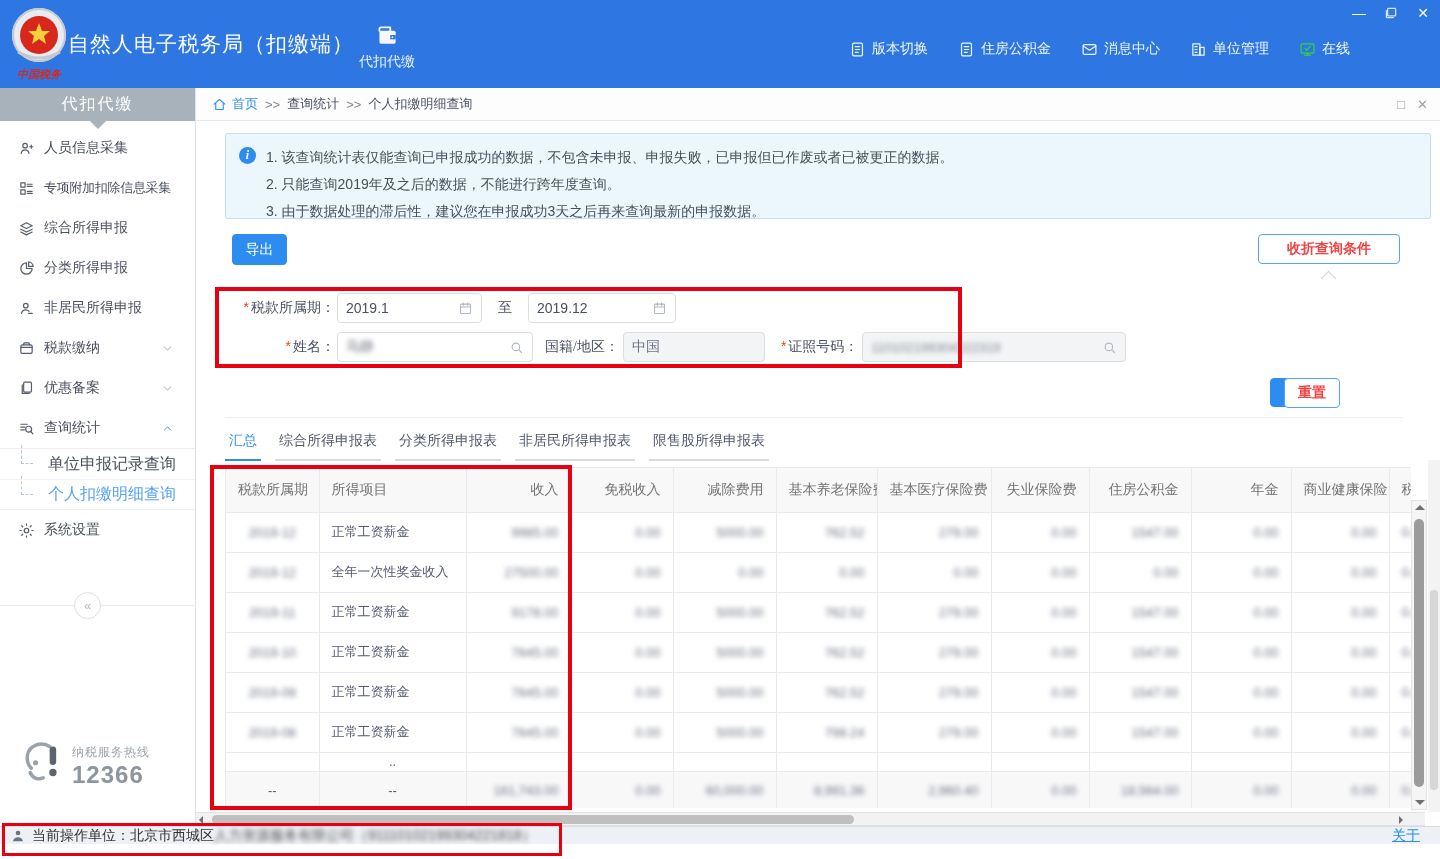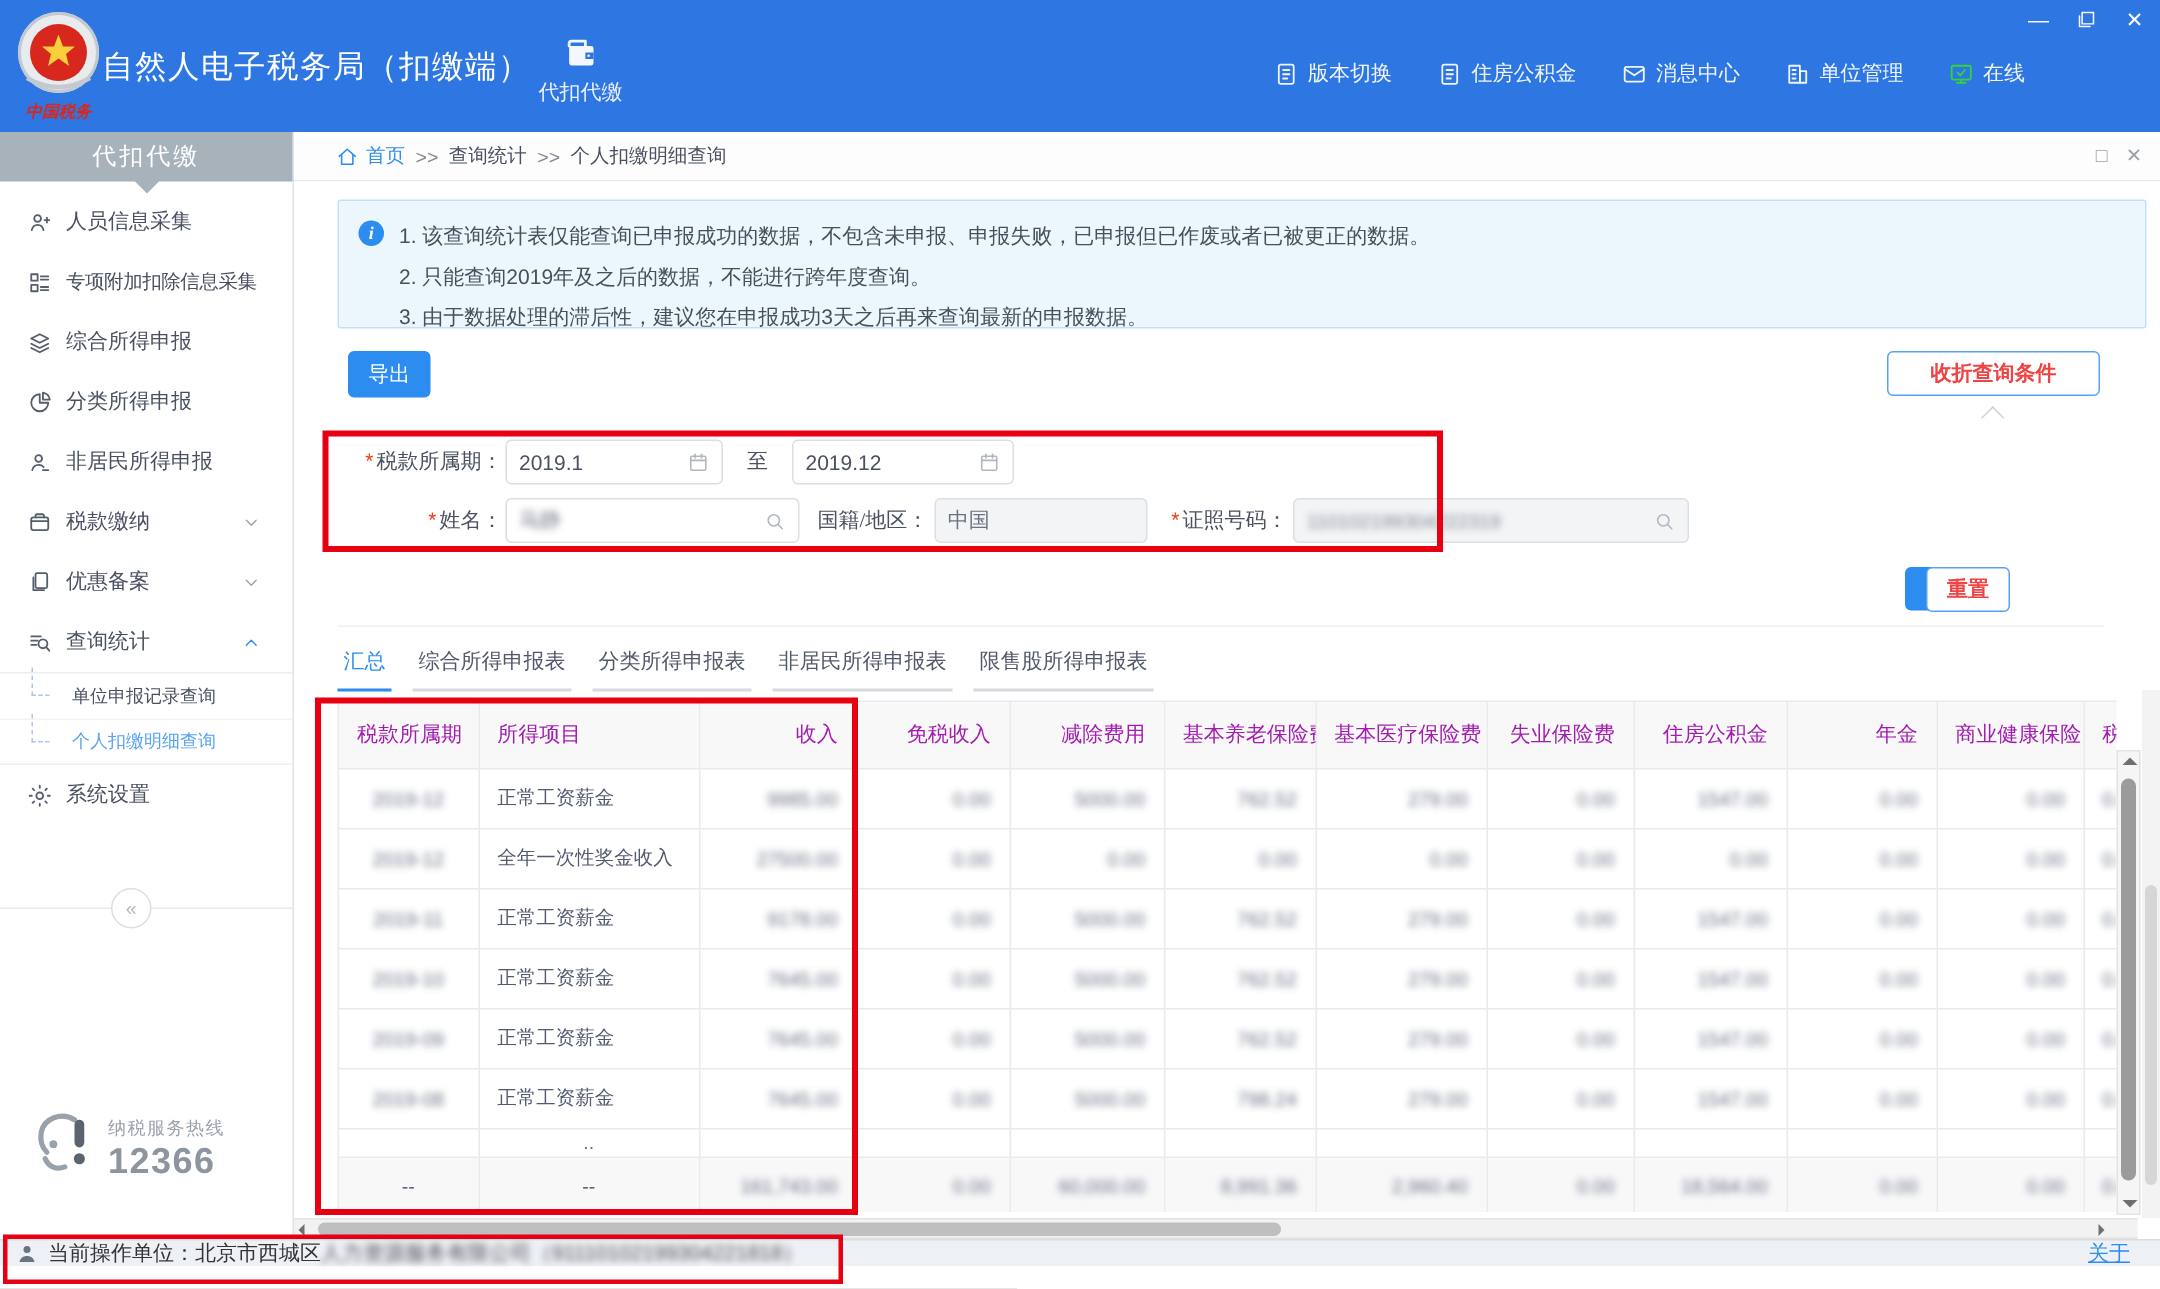--- a/index.html
+++ b/index.html
@@ -38,37 +38,37 @@
   .side-header:after{content:"";position:absolute;left:50%;bottom:-8px;margin-left:-9px;
                border:9px solid transparent;border-top-color:#a7b2bb;border-bottom:0;}
   .side-menu{padding-top:7px;}
   .side-item{height:40px;display:flex;align-items:center;padding:0 12px 0 18px;cursor:pointer;}
   .side-item .icon{font-size:17px;color:#555e6b;margin-right:9px;flex:none;}
   .side-item .side-label{flex:1;white-space:nowrap;font-size:14px;}
   .side-item.tight .side-label{font-size:13px;letter-spacing:-.3px;}
   .side-item .chev{font-size:13px;color:#9aa3ad;}
   .side-item .chev.blue{color:#2d8cf0;}
   .sub-block{border-top:1px solid #eceef1;border-bottom:1px solid #eceef1;}
-  .sub-item{height:30px;display:flex;align-items:center;font-size:12px;cursor:pointer;position:relative;}
+  .sub-item{height:30px;display:flex;align-items:center;font-size:16px;cursor:pointer;position:relative;}
   .sub-item + .sub-item{border-top:1px solid #f1f3f5;}
   .sub-item .tree{position:absolute;left:21px;top:-4px;width:12px;height:19px;
                   border-left:1px dashed #aec7e4;border-bottom:1px dashed #aec7e4;}
   .sub-item .sub-label{margin-left:48px;}
   .sub-item.active{color:#57a3f3;}
   .side-divider{position:absolute;left:0;top:517px;width:196px;border-top:1px solid #e6e9ed;}
   .collapse-btn{position:absolute;left:74px;top:504px;width:27px;height:27px;border:1px solid #dcdee2;
                 border-radius:50%;background:#fff;color:#b3bac3;display:flex;align-items:center;
                 justify-content:center;font-size:13px;cursor:pointer;}
   .hotline{position:absolute;left:18px;top:652px;display:flex;align-items:center;gap:8px;color:#9aa2ab;}
   .hotline-texts .t1{font-size:12px;letter-spacing:1px;}
   .hotline-texts .t2{font-size:24px;font-weight:bold;color:#8d959e;letter-spacing:1px;}
 
   
   .crumbbar{position:absolute;left:196px;top:88px;width:1244px;height:33px;background:#fdfdfd;
-            border-bottom:1px solid #e8eaec;display:flex;align-items:center;padding:0 12px 0 28px;font-size:13px;}
+            border-bottom:1px solid #e8eaec;display:flex;align-items:center;padding:0 12px 0 16px;font-size:13px;}
   .crumbbar .icon{color:#2d8cf0;font-size:15px;margin-right:5px;}
   .crumb-home{color:#2d8cf0;cursor:pointer;}
   .crumb-sep{color:#80878f;margin:0 7px;}
   .panel-ctrls{margin-left:auto;display:flex;gap:12px;color:#9aa1a9;font-size:13px;}
   .panel-ctrls span{cursor:pointer;}
 
   
   .main{position:absolute;left:196px;top:121px;width:1244px;height:705px;background:#fff;}
 
   .notice{position:absolute;left:29px;top:12px;width:1206px;height:86px;background:#ecf6fd;
@@ -107,21 +107,21 @@
   .tab{margin-right:14px;padding:6px 4px 9px;border-bottom:2px solid #d7dade;color:#51586a;
        cursor:pointer;white-space:nowrap;}
   .tab.active{color:#2d8cf0;border-bottom-color:#2d8cf0;}
 
   
   .table-wrap{position:absolute;left:29px;top:346px;width:1186px;height:341px;overflow:hidden;
               border-top:1px solid #e8eaec;border-left:1px solid #e8eaec;}
   table.grid{border-collapse:collapse;table-layout:fixed;width:1186px;font-size:13px;color:#515a6e;}
   table.grid th,table.grid td{border-right:1px solid #e8eaec;border-bottom:1px solid #e8eaec;
               padding:0 12px;overflow:hidden;white-space:nowrap;}
-  table.grid th{height:44px;background:#f8f8f9;font-weight:normal;font-size:14px;color:#a21caf;text-align:left;}
+  table.grid th{height:44px;background:#f8f8f9;font-weight:normal;font-size:14px;color:#737373;text-align:left;}
   table.grid th.num{text-align:right;}
   table.grid td{height:40px;}
   td.c-period{text-align:center;}
   td.c-num{text-align:right;}
   tr.partial td{height:19px;border-bottom:none;}
   tr.partial td.c-item{text-align:center;color:#657180;}
   tr.summary td{height:38px;background:#f8f8f9;border-top:1px solid #e8eaec;}
   tr.summary td.c-dash{text-align:center;}
 
   

